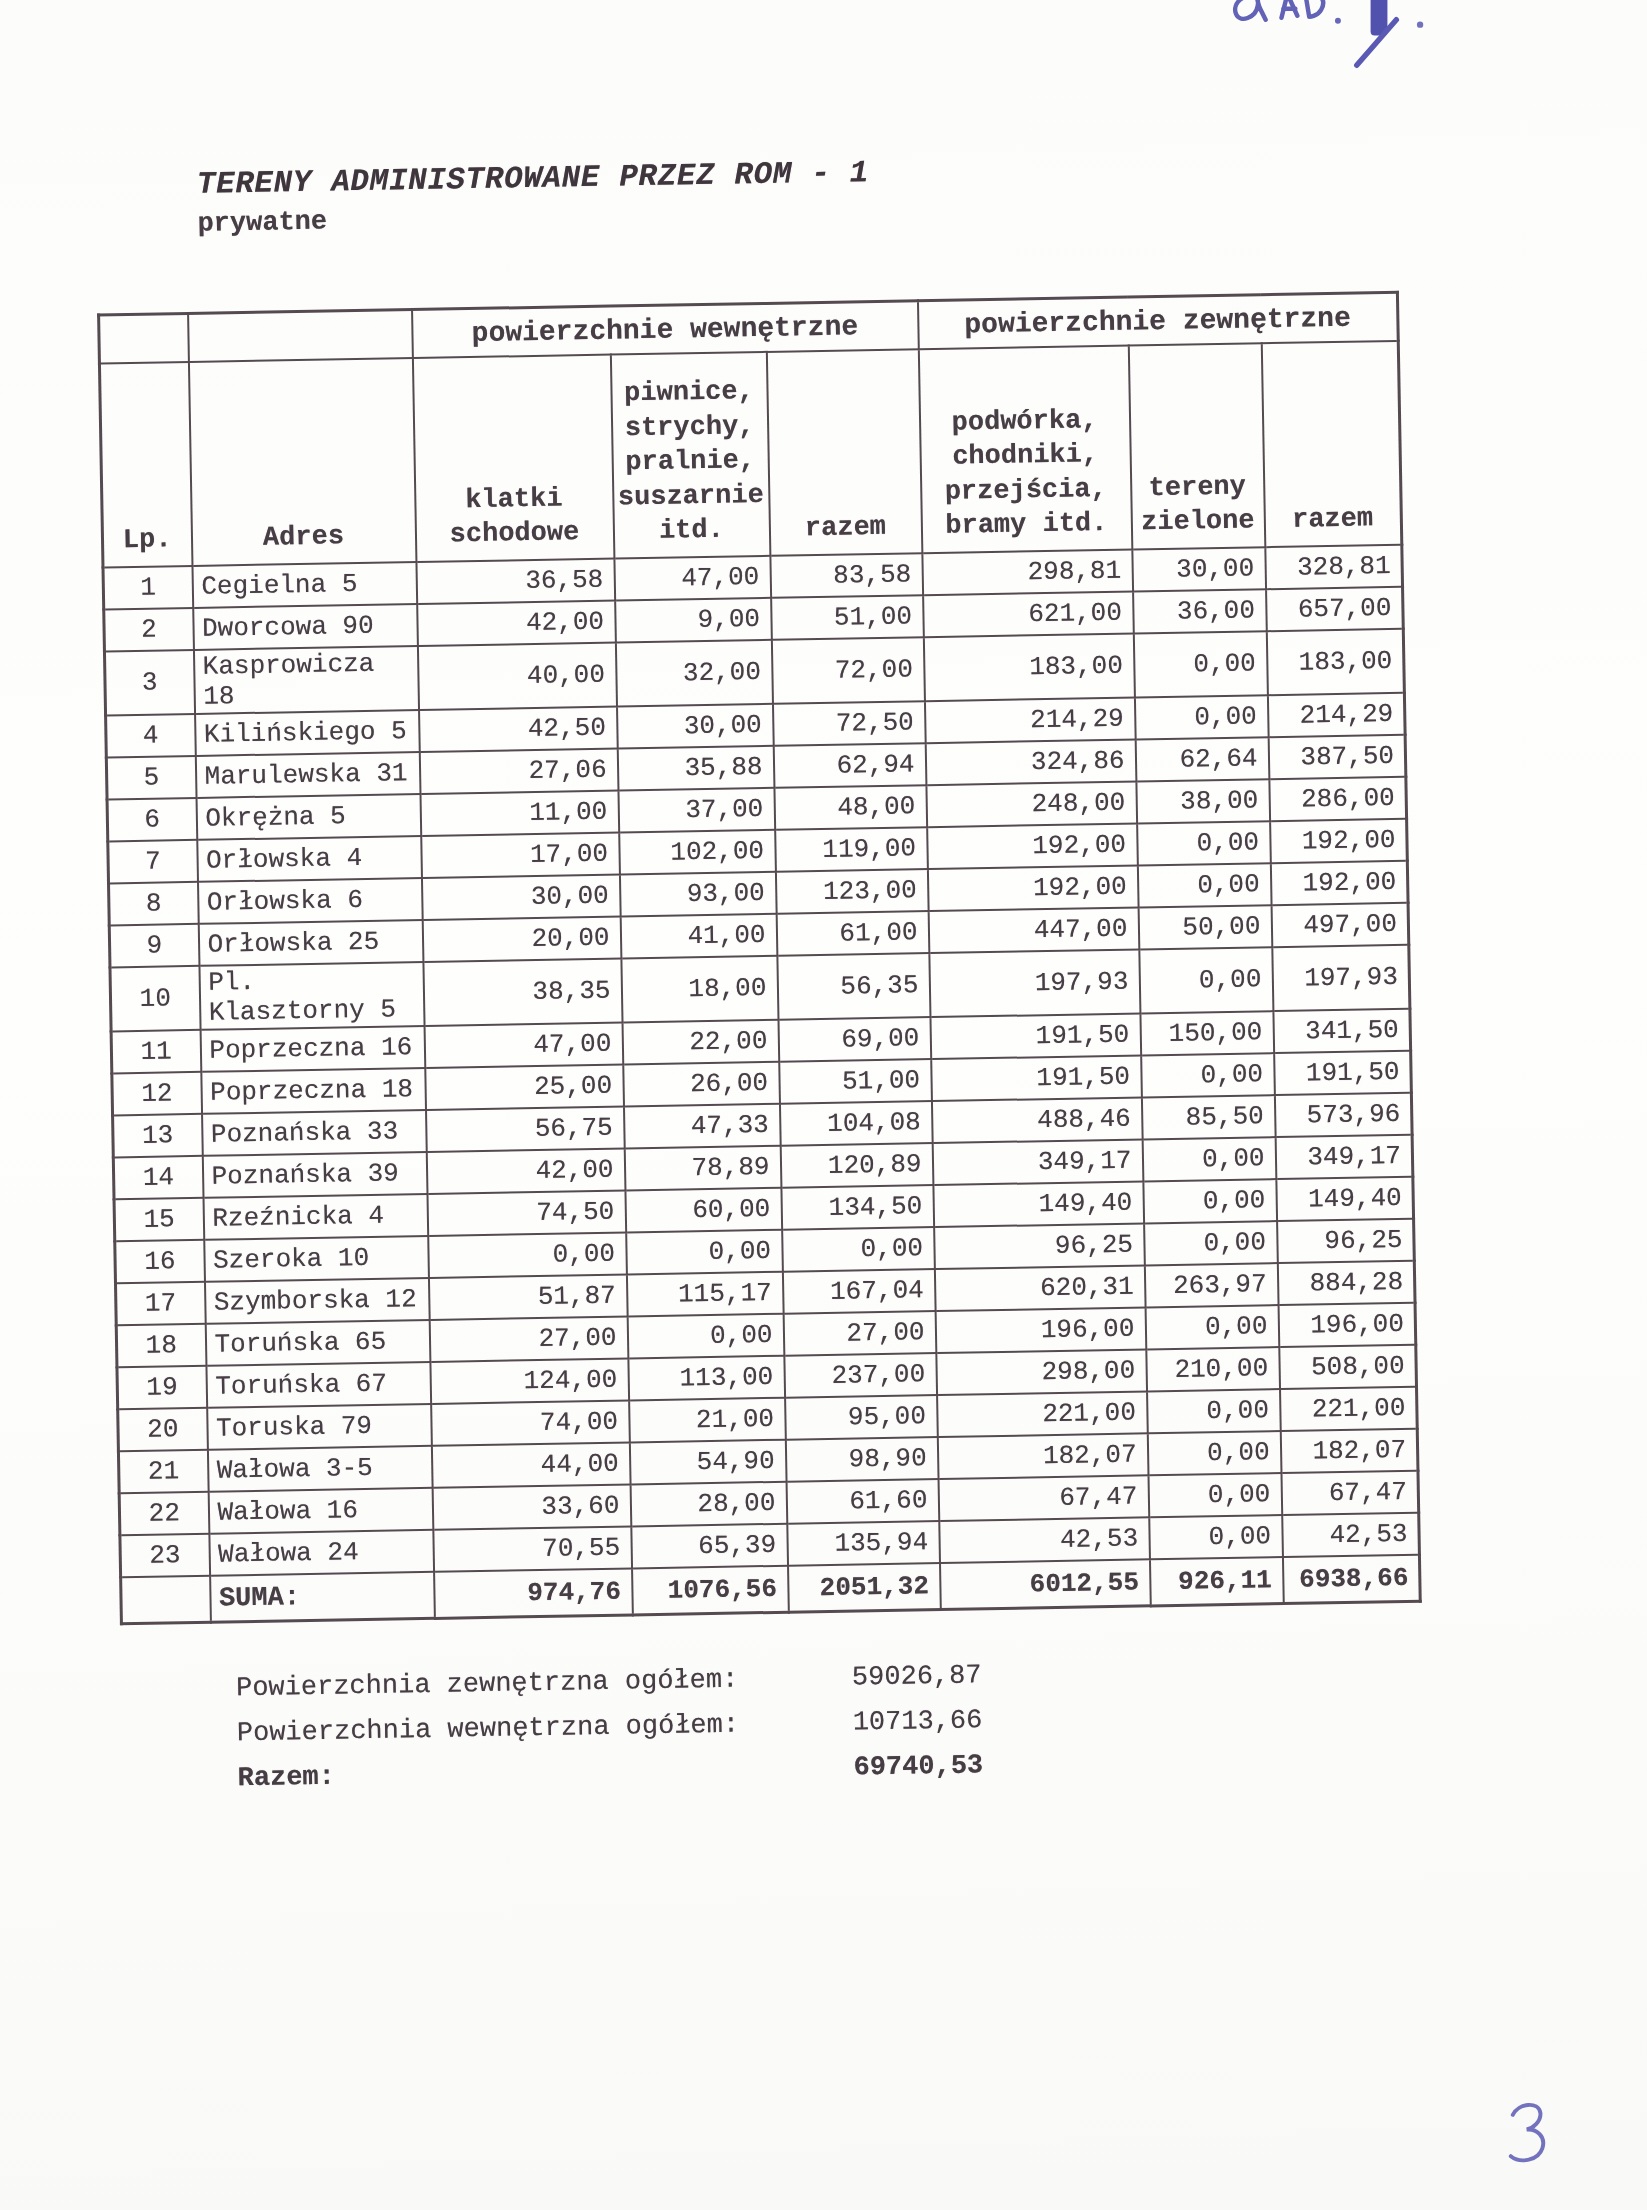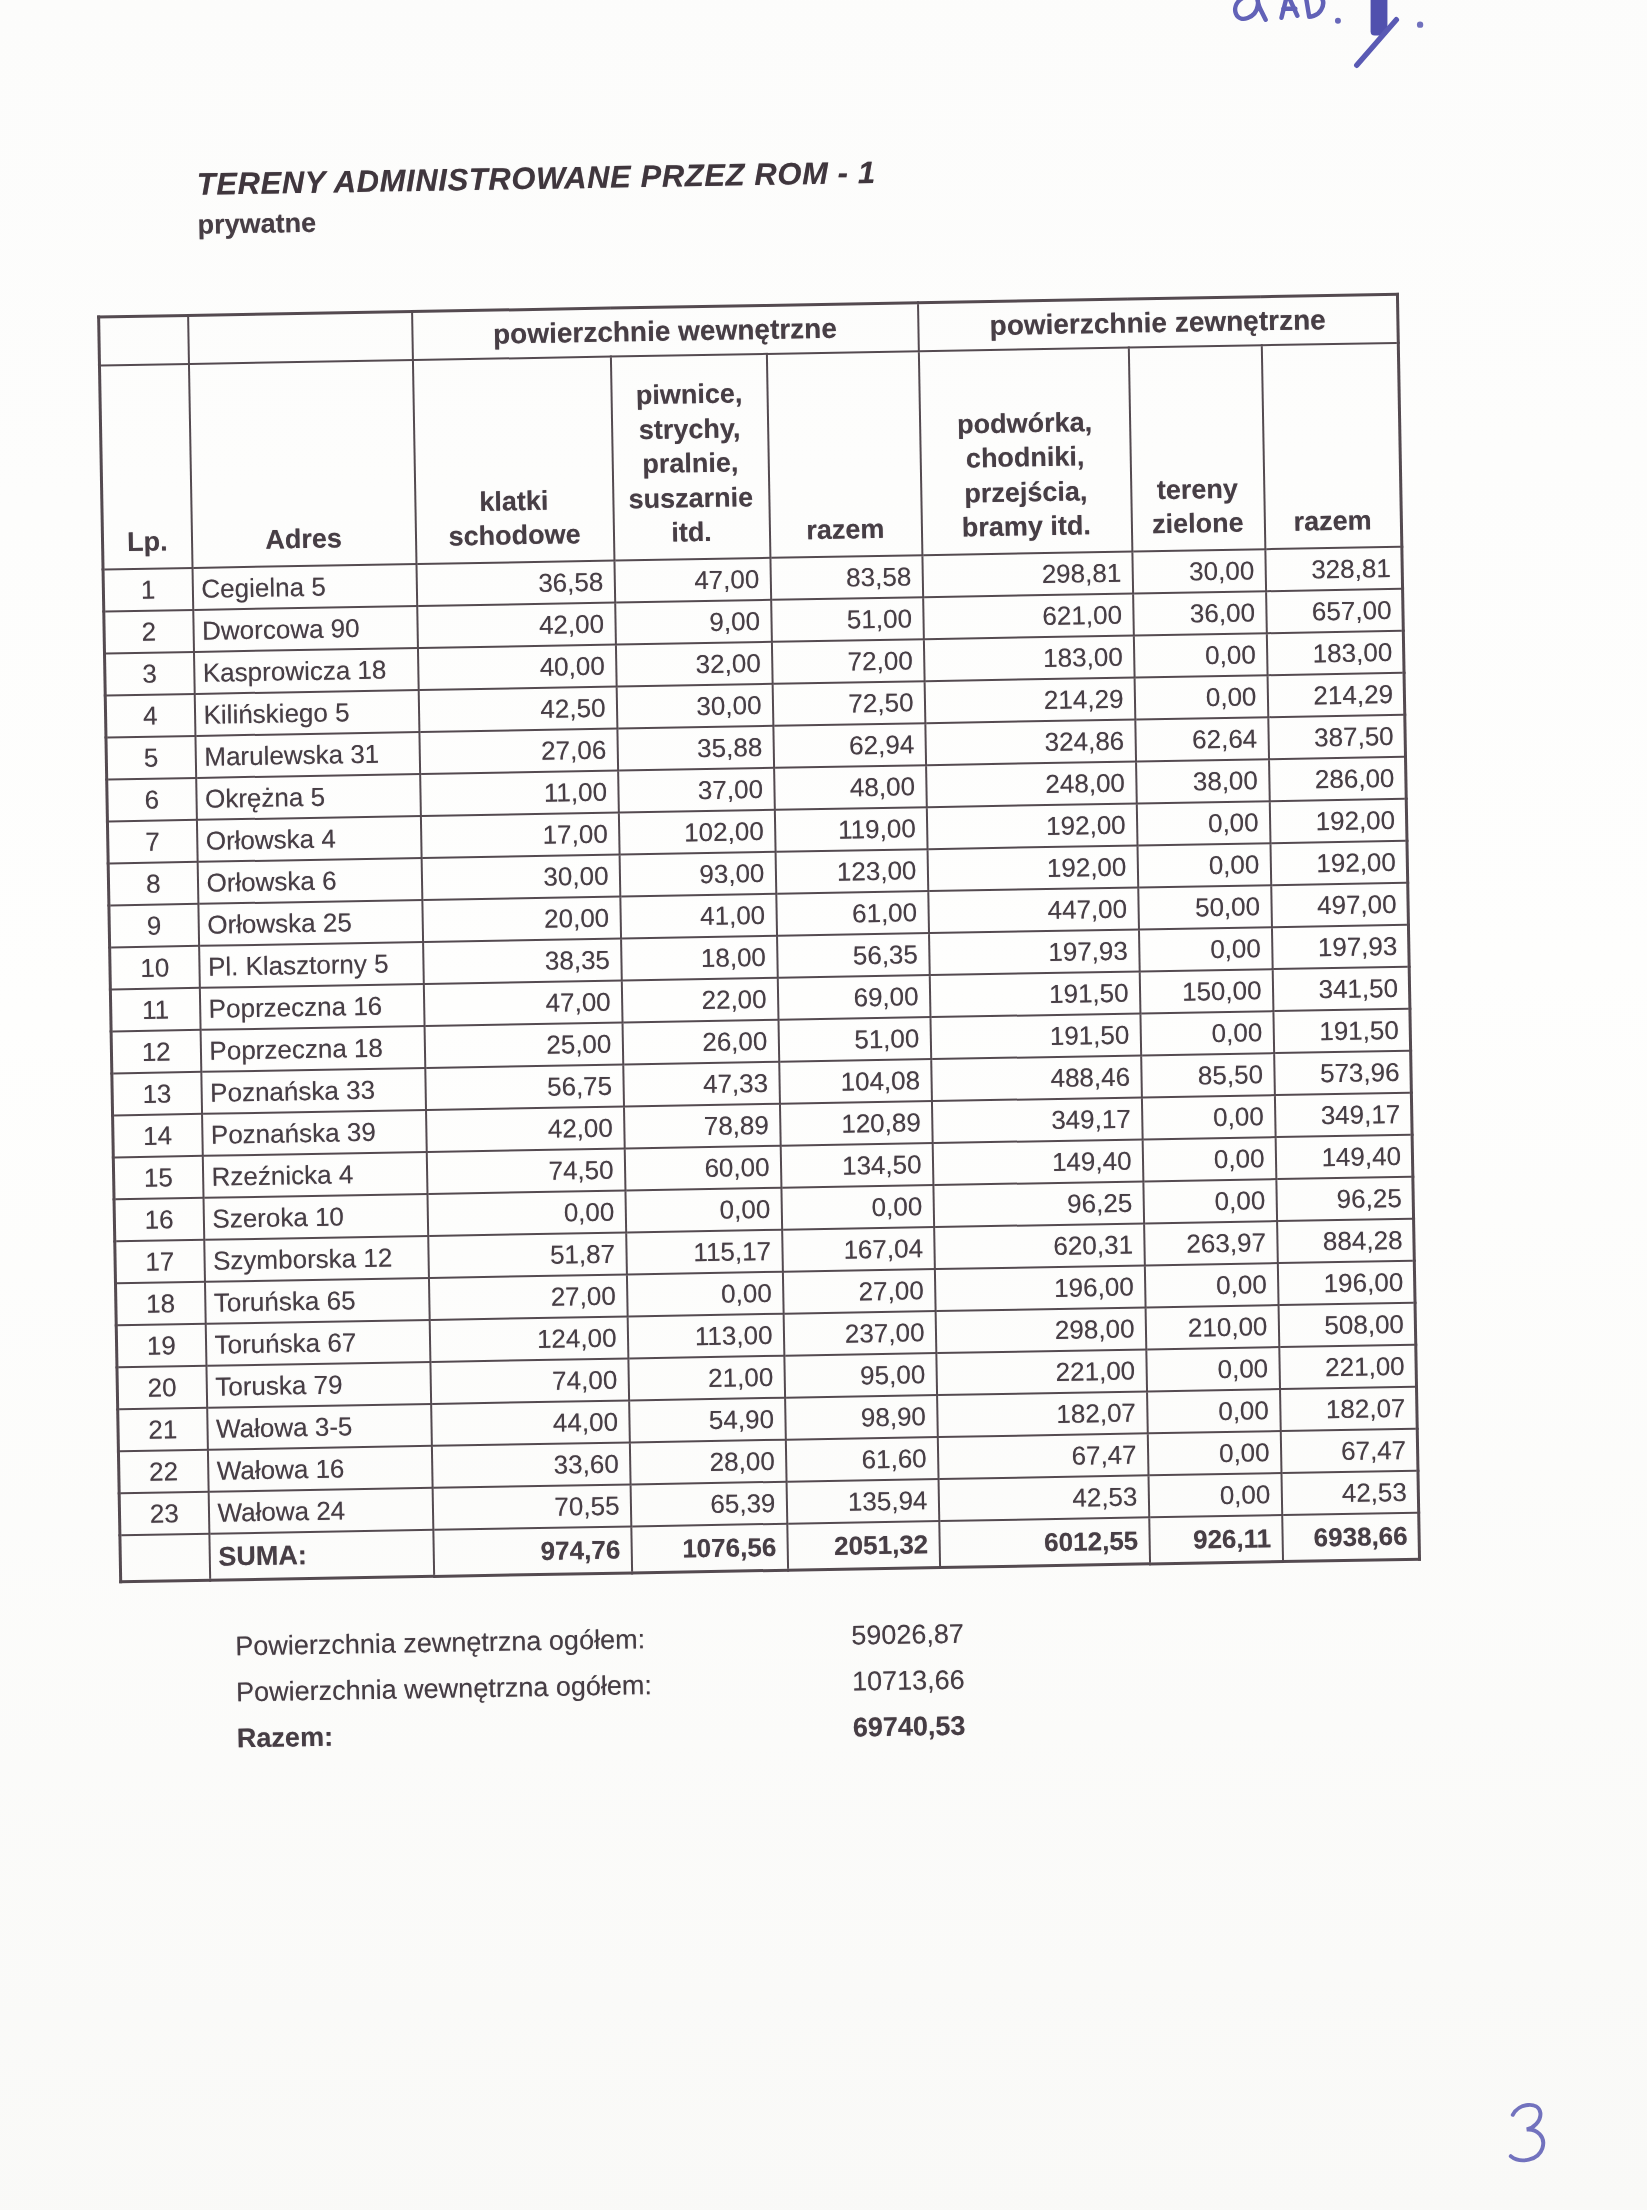--- a/index.html
+++ b/index.html
@@ -6,20 +6,21 @@
   body{
     width:1647px;height:2211px;
     background:#ffffff;
     overflow:hidden;
     font-family:"Liberation Sans", sans-serif;
     position:relative;
   }
   .page{
     position:absolute;inset:0;
     background:linear-gradient(178deg,#fcfcfb 0%,#fefefd 45%,#f9f9f7 100%);
+    font-family:Liberation Mono, monospace;
   }
   .tilt{
     position:absolute;inset:0;
     transform:rotate(-1deg);
     transform-origin:50% 50%;
     color:#463d44;
     text-shadow:0 0 0.7px rgba(70,58,68,0.55);
   }
   .title{
     margin:156px 0 0 213px;

